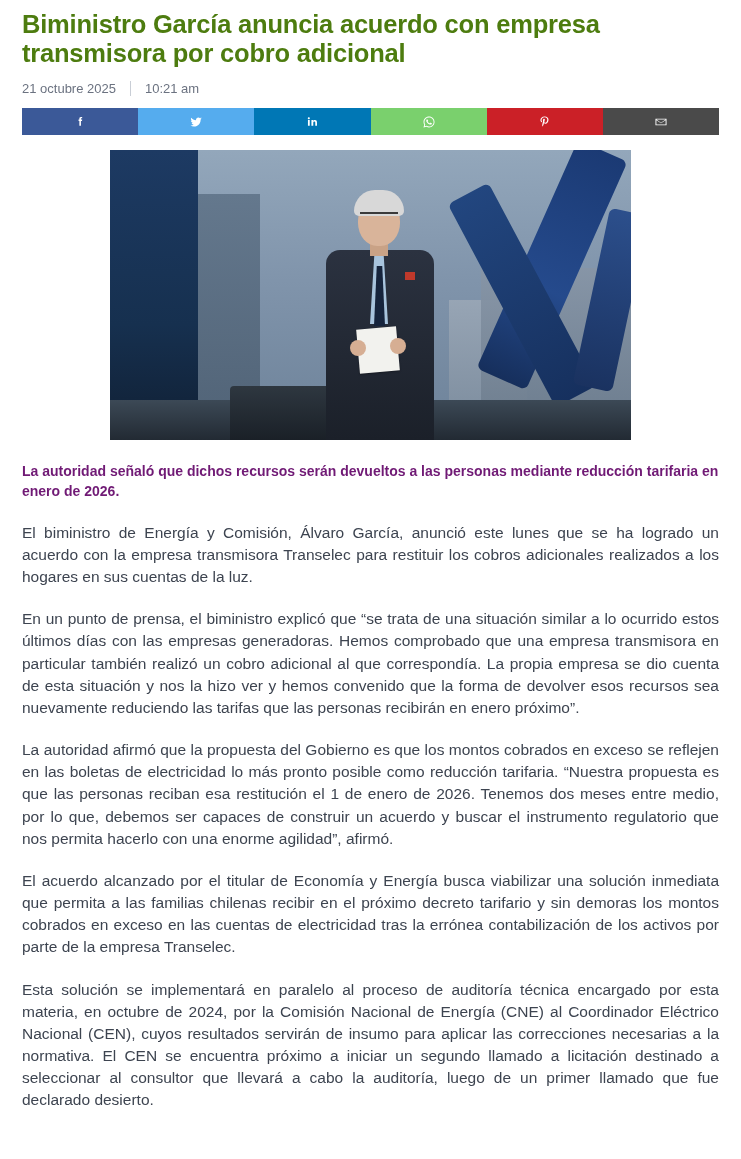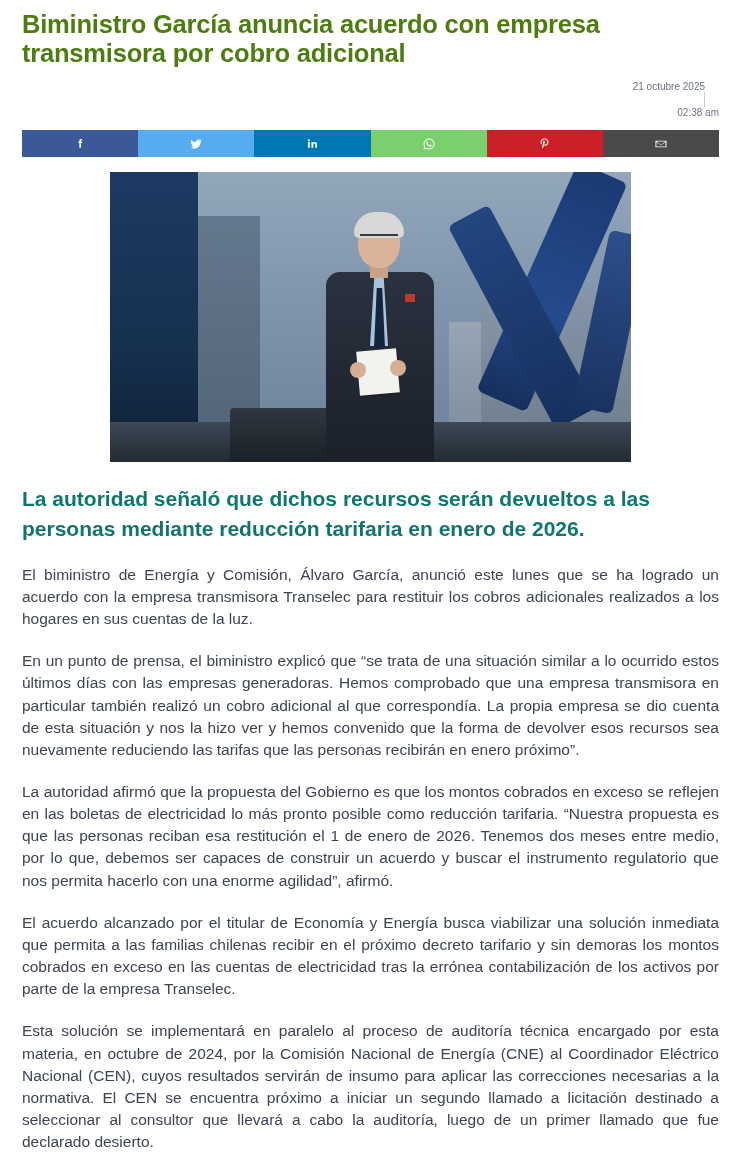--- a/index.html
+++ b/index.html
@@ -23,23 +23,22 @@
     font-size: 25.5px;
     line-height: 1.12;
     font-weight: 700;
     color: #4d7c0f;
     letter-spacing: -0.2px;
   }
   .meta-row {
     display: flex;
     align-items: flex-end;
     margin: 14px 0 12px 0;
-    font-size: 10px;
+    font-size: 13px;
     color: #6b7280;
-    flex-direction: column;
   }
   .meta-date { padding-right: 14px; }
   .meta-sep {
     width: 1px;
     height: 15px;
     background: #c9ced6;
     margin-right: 14px;
   }
   .meta-time { color: #6b7280; }
 
@@ -201,24 +200,24 @@
     width: 16px; height: 16px; border-radius: 50%; background: #d6ae93;
   }
   .photo .podium {
     position: absolute; left: 120px; bottom: 0;
     width: 200px; height: 54px;
     background: linear-gradient(180deg, #2e3740 0%, #1a2027 100%);
     border-radius: 4px 4px 0 0;
   }
 
   .lead {
-    font-size: 21px;
+    font-size: 14px;
     line-height: 1.42;
     font-weight: 700;
-    color: #0f766e;
+    color: #701a75;
     margin: 0 0 20px 0;
     text-align: left;
   }
   p.body {
     font-size: 15.5px;
     line-height: 1.43;
     color: #3d4450;
     margin: 0 0 20px 0;
     text-align: justify;
   }
@@ -227,21 +226,21 @@
 </head>
 <body>
 
 <div class="page">
 
   <h1 class="article-title">Biministro García anuncia acuerdo con empresa transmisora por cobro adicional</h1>
 
   <div class="meta-row">
     <span class="meta-date">21 octubre 2025</span>
     <span class="meta-sep"></span>
-    <span class="meta-time">02:38 am</span>
+    <span class="meta-time">10:21 am</span>
   </div>
 
   <div class="share-bar">
 
     <div class="share-btn sb-facebook">
       <span>
         <svg width="13" height="13" viewBox="0 0 24 24" fill="#ffffff" aria-hidden="true">
           <path d="M15.1 8.4h-2.3V6.9c0-.6.4-.8.7-.8h1.6V3.6h-2.2c-2.5 0-3 1.8-3 3v1.8H8.4v2.6h1.5V20h2.9v-9h2l.3-2.6z"></path>
         </svg>
       </span>

